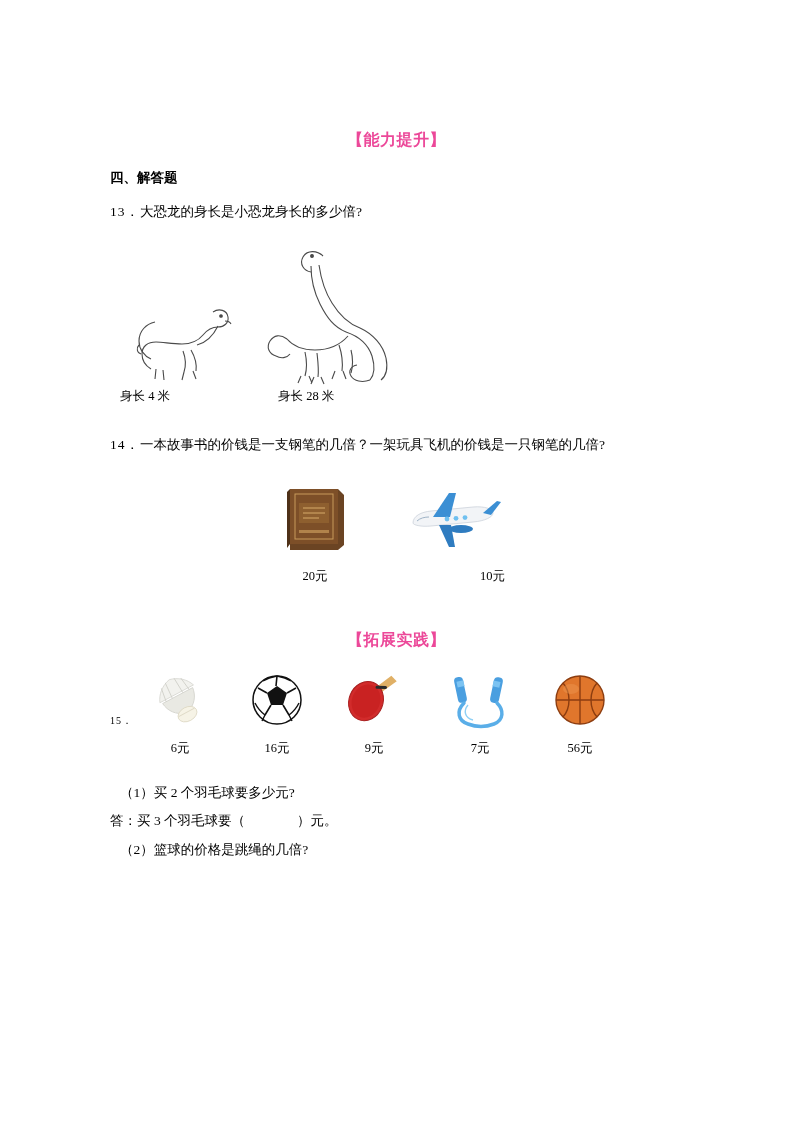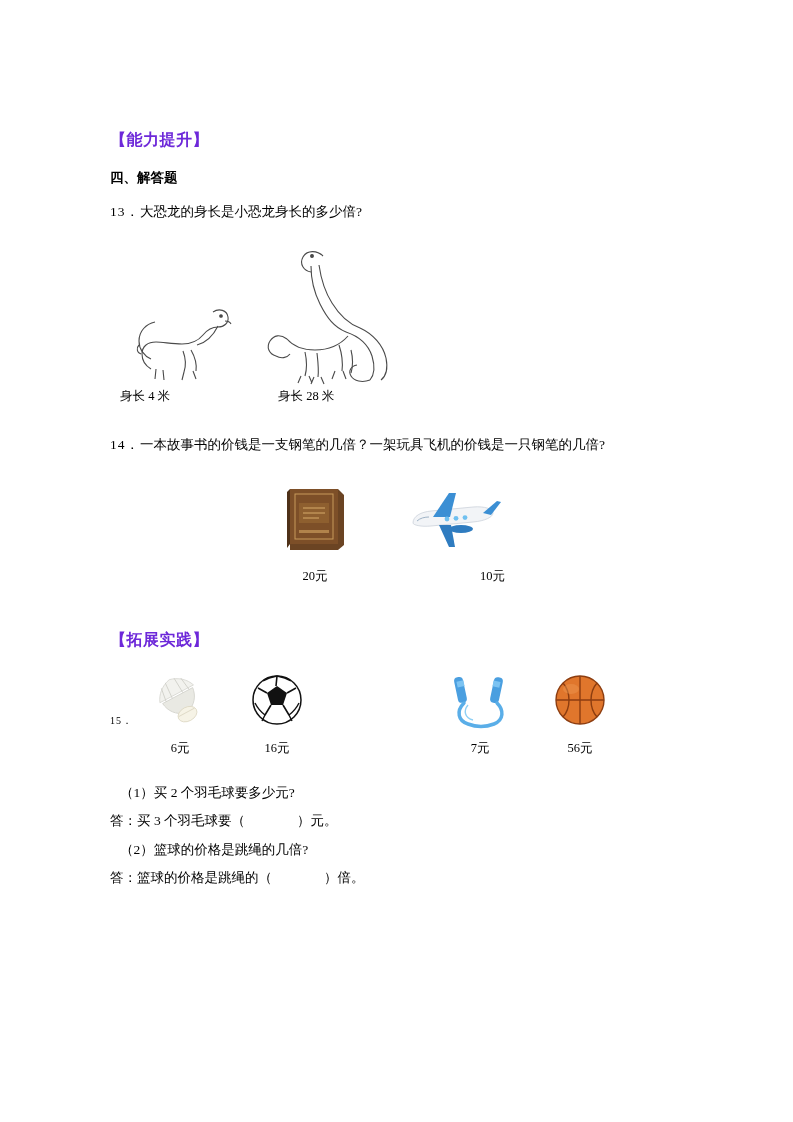--- a/index.html
+++ b/index.html
@@ -17,26 +17,27 @@
   }
   .page {
     position: absolute;
     left: 0; top: 0;
     width: 793px;
     height: 1122px;
     box-sizing: border-box;
     padding: 130px 110px 0 110px;
   }
   .section-heading {
-    color: #6d28d9;
+    color: #ec4899;
     font-weight: bold;
     font-size: 16px;
     font-family: "Liberation Sans", sans-serif;
     margin: 0 0 18px 0;
     letter-spacing: 0.5px;
+    text-align: center;
   }
   .sub-heading {
     font-weight: bold;
     font-size: 13.5px;
     font-family: "Liberation Sans", sans-serif;
     margin: 0 0 14px 0;
   }
   .question {
     font-size: 13.5px;
     line-height: 1.7;
@@ -257,20 +258,31 @@
         <circle cx="35" cy="31" r="24" fill="#ffffff" stroke="#111" stroke-width="1.5"></circle>
         <path d="M35 17 l10 7 l-4 12 h-12 l-4 -12 z" fill="#111"></path>
         <path d="M35 7 l-1 10 M45 24 l9 -5 M41 36 l6 10 M29 36 l-6 10 M25 24 l-9 -5" stroke="#111" stroke-width="1.6" fill="none"></path>
         <path d="M13 34 c3 6 6 9 10 12 l-3 6" stroke="#111" stroke-width="1.4" fill="none"></path>
         <path d="M57 34 c-3 6 -6 9 -10 12 l3 6" stroke="#111" stroke-width="1.4" fill="none"></path>
         <path d="M21 12 c5 -3 9 -4 14 -5 M49 12 c-5 -3 -9 -4 -14 -5" stroke="#111" stroke-width="1.4" fill="none"></path>
       </svg>
       <span class="price">16元</span>
     </div>
 
+    <div class="sport sport-2">
+      <svg width="70" height="62" viewBox="0 0 70 62">
+        <g transform="rotate(22 35 31)">
+          <path d="M42 2 l7 3 l-10 16 l-6 -4 z" fill="#e0b066"></path>
+          <ellipse cx="28" cy="35" rx="17" ry="20" fill="#d22b2b" stroke="#a81f1f" stroke-width="1"></ellipse>
+          <ellipse cx="28" cy="35" rx="14" ry="17" fill="#c92222"></ellipse>
+          <path d="M33 18 l8 -3" stroke="#2b2b2b" stroke-width="3" stroke-linecap="round"></path>
+        </g>
+      </svg>
+      <span class="price">9元</span>
+    </div>
 
     <div class="sport sport-3">
       <svg width="80" height="62" viewBox="0 0 80 62">
         <rect x="16" y="8" width="9" height="26" rx="4" fill="#4a9fe0" transform="rotate(-12 20 21)"></rect>
         <rect x="52" y="8" width="9" height="26" rx="4" fill="#4a9fe0" transform="rotate(12 56 21)"></rect>
         <rect x="17" y="12" width="7" height="6" fill="#7cc3f2" transform="rotate(-12 20 15)"></rect>
         <rect x="53" y="12" width="7" height="6" fill="#7cc3f2" transform="rotate(12 56 15)"></rect>
         <path d="M24 34 c-8 8 -6 18 4 21 c8 3 18 3 26 0 c10 -4 10 -14 3 -21" fill="none" stroke="#5aaee8" stroke-width="3.5" stroke-linecap="round"></path>
         <path d="M28 36 c-5 6 -3 13 5 15" fill="none" stroke="#8fd0f5" stroke-width="1.4"></path>
       </svg>
@@ -292,17 +304,14 @@
   </div>
 
   <p class="sub-q">（1）买 2 个羽毛球要多少元?</p>
 
   <p class="answer-line">
     <span>答：买 3 个羽毛球要（</span><span class="blank"></span><span>）元。</span>
   </p>
 
   <p class="sub-q">（2）篮球的价格是跳绳的几倍?</p>
 
-  <p class="answer-line">
-    <span>答：篮球的价格是跳绳的（</span><span class="blank"></span><span>）倍。</span>
-  </p>
 
 </div>
 
 </body></html>

